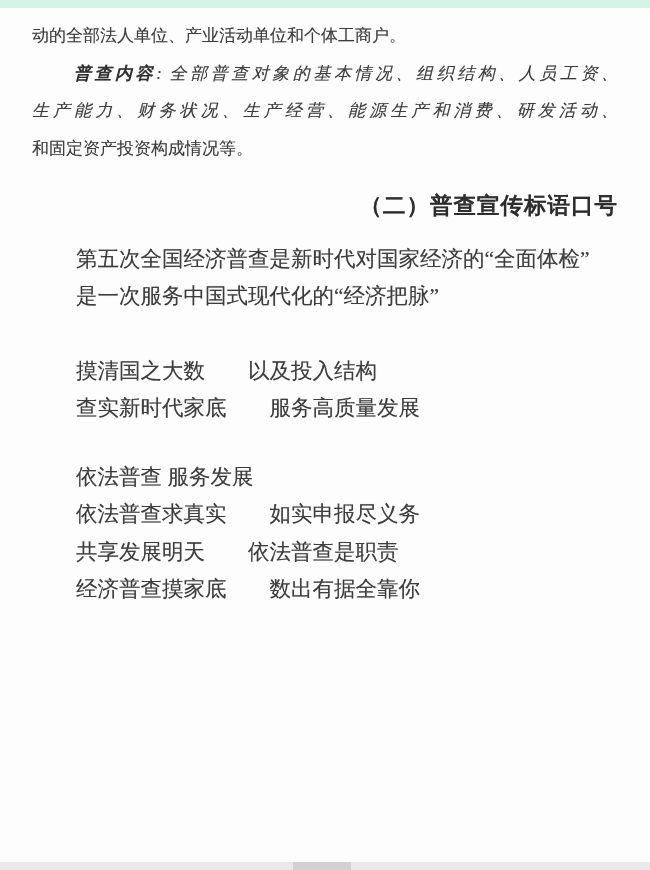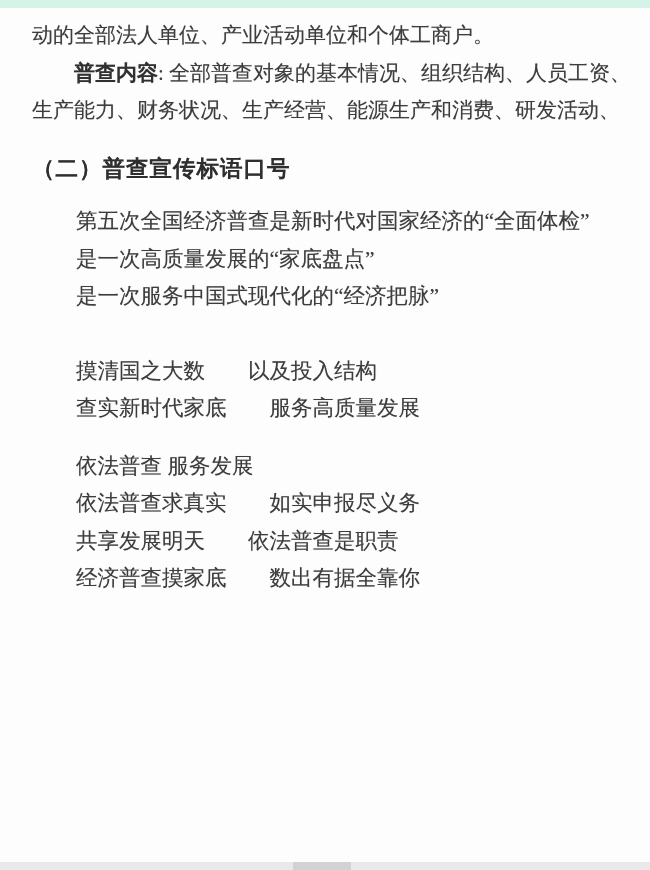--- a/index.html
+++ b/index.html
@@ -14,53 +14,54 @@
   .top-band{
     position:absolute;top:0;left:0;
     width:650px;height:8px;
     background:#d6f3e7;
   }
   .content{
     position:absolute;top:17px;left:32px;
     width:586px;
   }
   .intro .line{
-    font-size:21px;
+    font-size:17px;
     line-height:37.5px;
     white-space:nowrap;
     text-shadow:0 0 0.7px rgba(70,70,70,0.45);
   }
   .intro .fill{
     text-align:justify;
     text-align-last:justify;
+    font-style:italic;
   }
   .intro .indent{
     text-indent:42px;
   }
   .lead{
     font-weight:bold;
     color:#303030;
   }
   .heading{
     margin-top:20px;
     font-family:"Liberation Sans","DejaVu Sans",sans-serif;
     font-weight:bold;
     font-size:22.5px;
     line-height:37.5px;
-    text-align:left;
+    text-align:right;
     color:#2e2e2e;
     letter-spacing:1px;
     text-shadow:0 0 0.6px rgba(46,46,46,0.5);
   }
   .slogans{
     padding-left:44px;
   }
   .block-a{margin-top:16px;}
   .block-b{margin-top:37px;}
-  .block-c{margin-top:20px;}
+  .block-c{margin-top:31px;}
   .slogans .line{
     font-size:21.5px;
     line-height:37.5px;
     white-space:nowrap;
     text-shadow:0 0 0.7px rgba(70,70,70,0.45);
   }
   .bottom-bar{
     position:absolute;left:0;bottom:0;
     width:650px;height:8px;
     background:#e9e9e9;
@@ -76,27 +77,27 @@
 
 <div class="page">
   <div class="top-band"></div>
 
   <div class="content">
 
     <div class="intro">
       <div class="line">动的全部法人单位、产业活动单位和个体工商户。</div>
       <div class="line fill indent"><span class="lead">普查内容</span><span>: 全部普查对象的基本情况、组织结构、人员工资、</span></div>
       <div class="line fill">生产能力、财务状况、生产经营、能源生产和消费、研发活动、</div>
+      <div class="line">和固定资产投资构成情况等。</div>
     </div>
 
     <div class="heading">（二）普查宣传标语口号</div>
 
     <div class="slogans block-a">
       <div class="line">第五次全国经济普查是新时代对国家经济的“全面体检”</div>
-      <div class="line">是一次高质量发展的“家底盘点”</div>
       <div class="line">是一次服务中国式现代化的“经济把脉”</div>
     </div>
 
     <div class="slogans block-b">
       <div class="line">摸清国之大数　　以及投入结构</div>
       <div class="line">查实新时代家底　　服务高质量发展</div>
     </div>
 
     <div class="slogans block-c">
       <div class="line">依法普查 服务发展</div>

